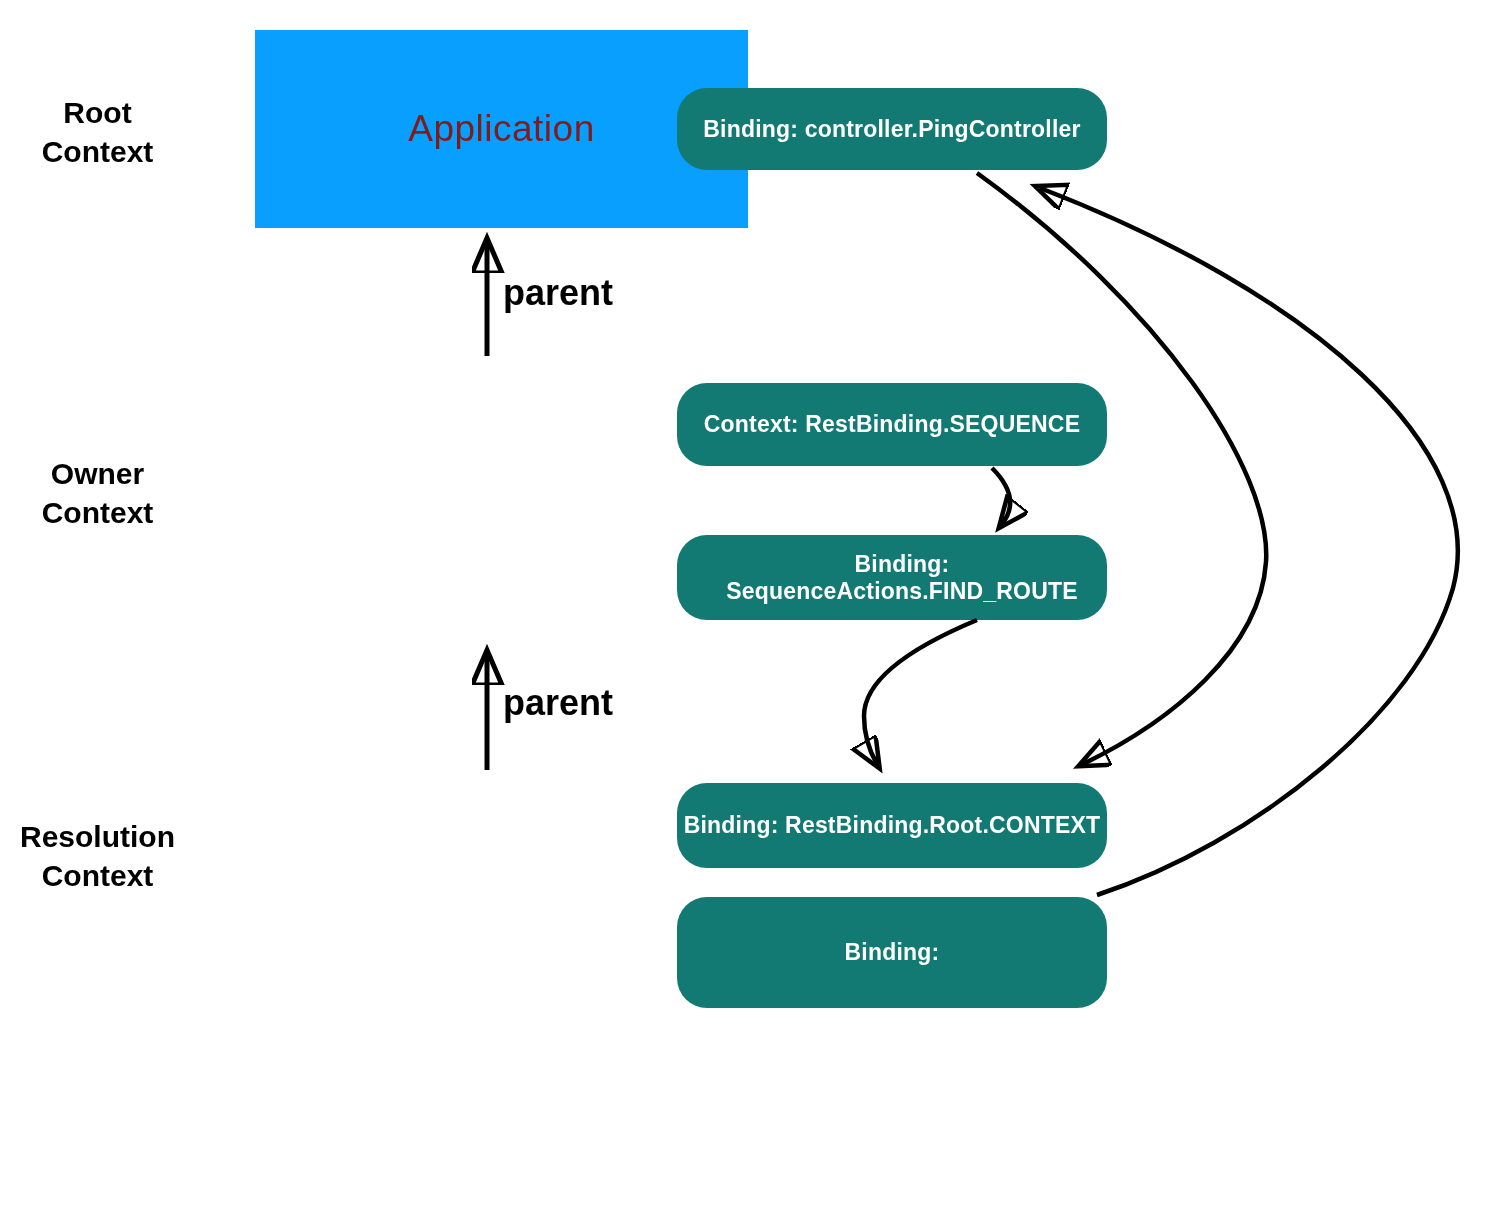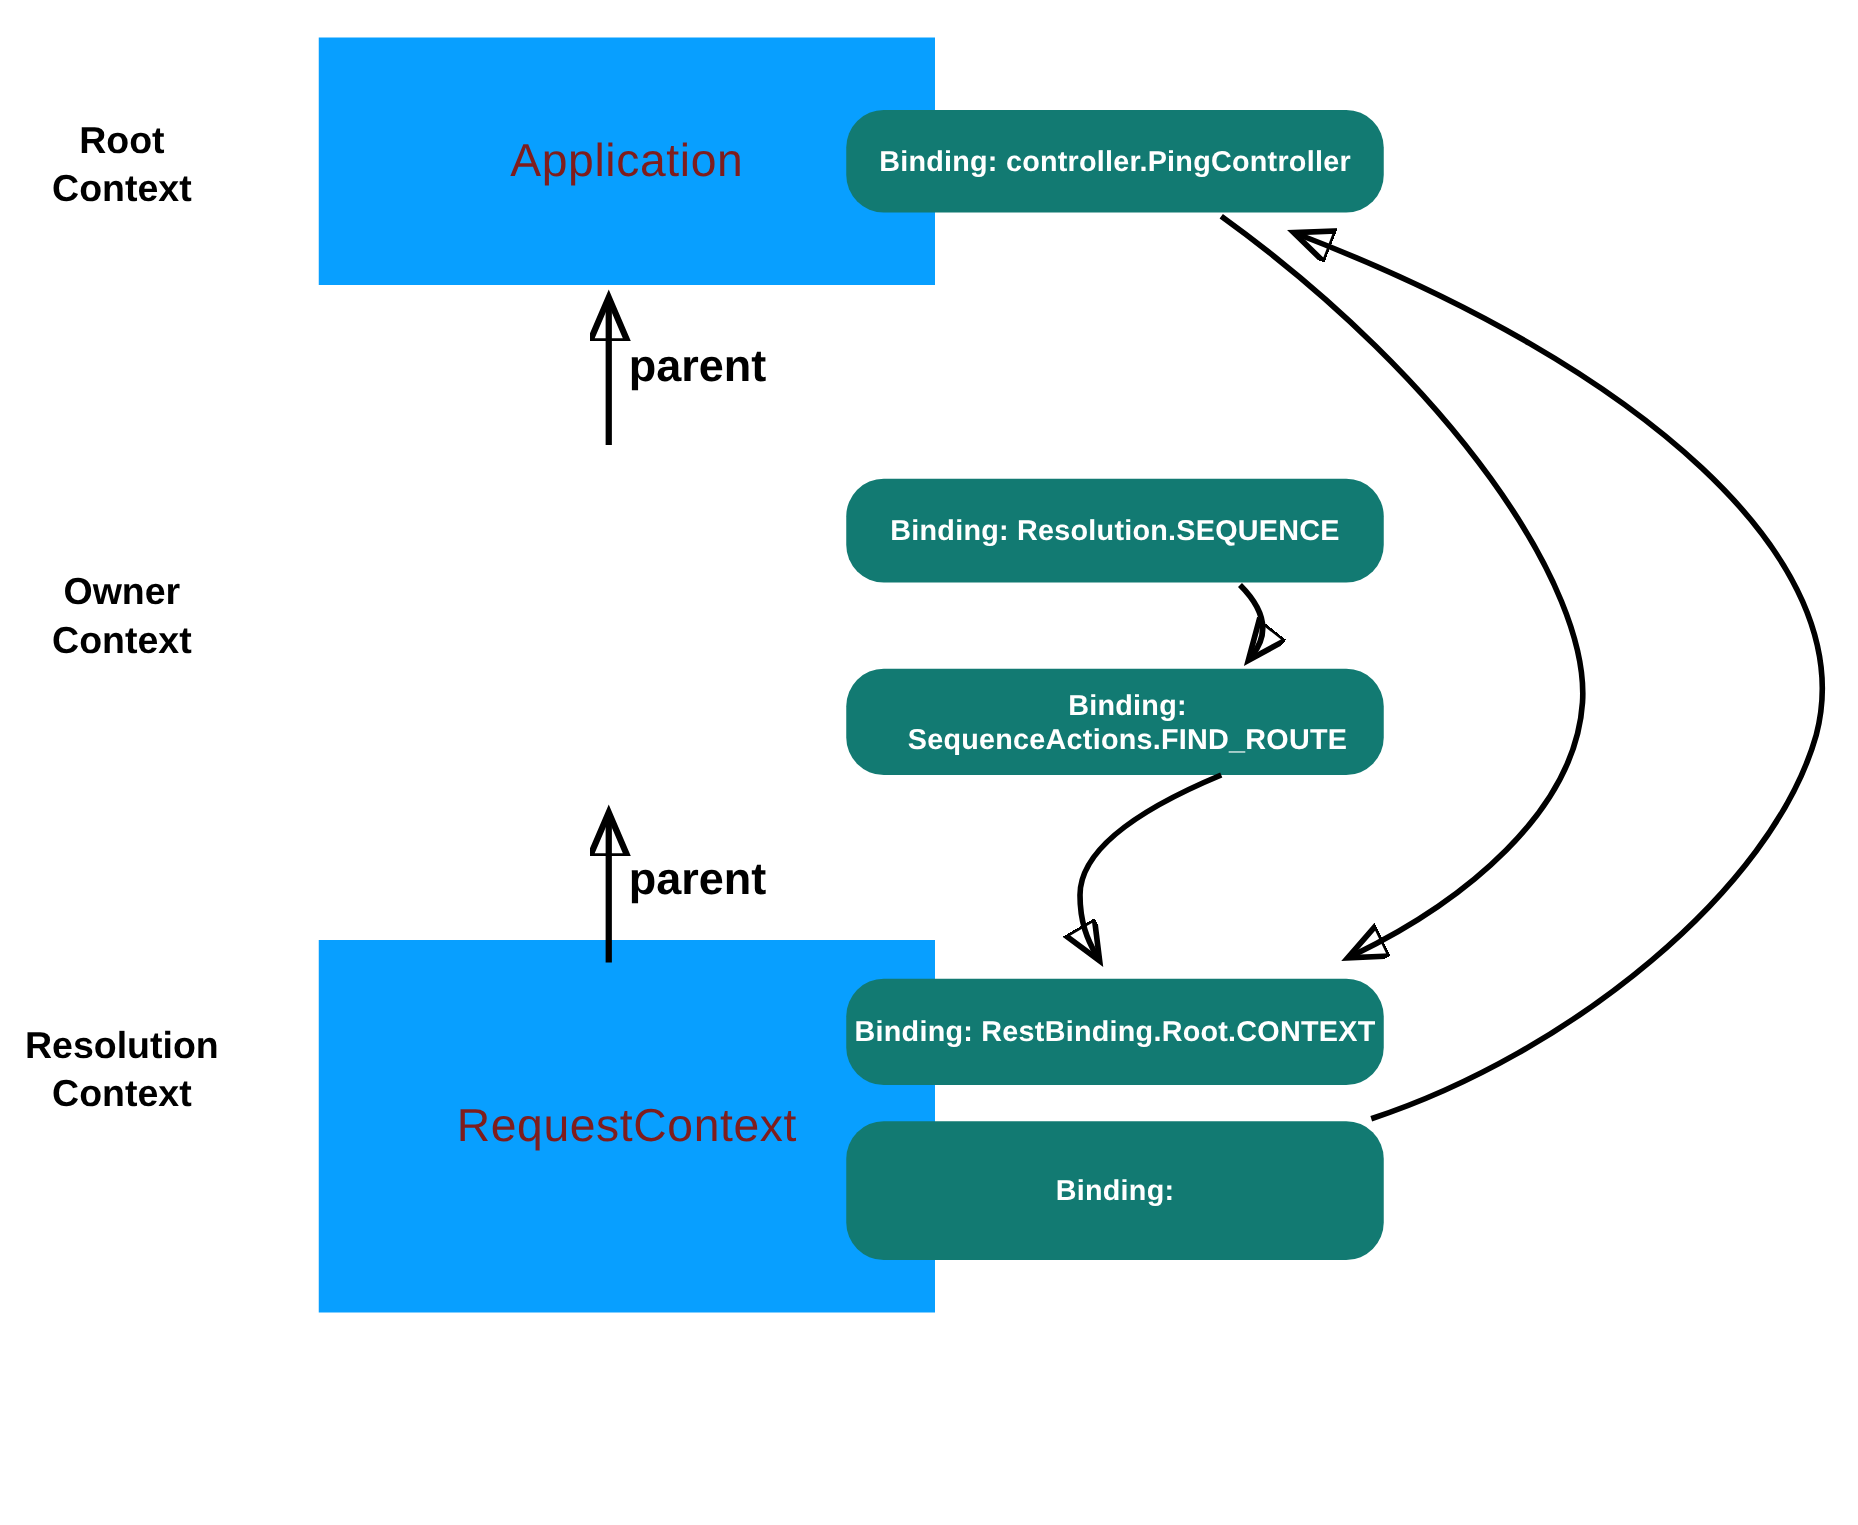--- a/index.html
+++ b/index.html
@@ -110,42 +110,39 @@
   }
 </style>
 </head>
 <body>
 
 <div class="canvas">
 
   <div class="ctx-box" id="box-application">
     <span>Application</span>
   </div>
-  <div class="ctx-box" id="box-requestcontext">
-    <span>RequestContext</span>
-  </div>
 
   <div class="ctx-label" id="label-root">
     <div>Root</div>
     <div>Context</div>
   </div>
   <div class="ctx-label" id="label-owner">
     <div>Owner</div>
     <div>Context</div>
   </div>
   <div class="ctx-label" id="label-resolution">
     <div>Resolution</div>
     <div>Context</div>
   </div>
 
   <div class="pill" id="pill-pingcontroller">
     <span>Binding: controller.PingController</span>
   </div>
   <div class="pill" id="pill-sequence">
-    <span>Binding: Resolution.SEQUENCE</span>
+    <span>Context: RestBinding.SEQUENCE</span>
   </div>
   <div class="pill" id="pill-findroute">
     <span>Binding: SequenceActions.FIND_ROUTE</span>
   </div>
   <div class="pill" id="pill-httpcontext">
     <span>Binding: RestBinding.Root.CONTEXT</span>
   </div>
   <div class="pill" id="pill-corebindings">
     <span>Binding:</span>
   </div>

